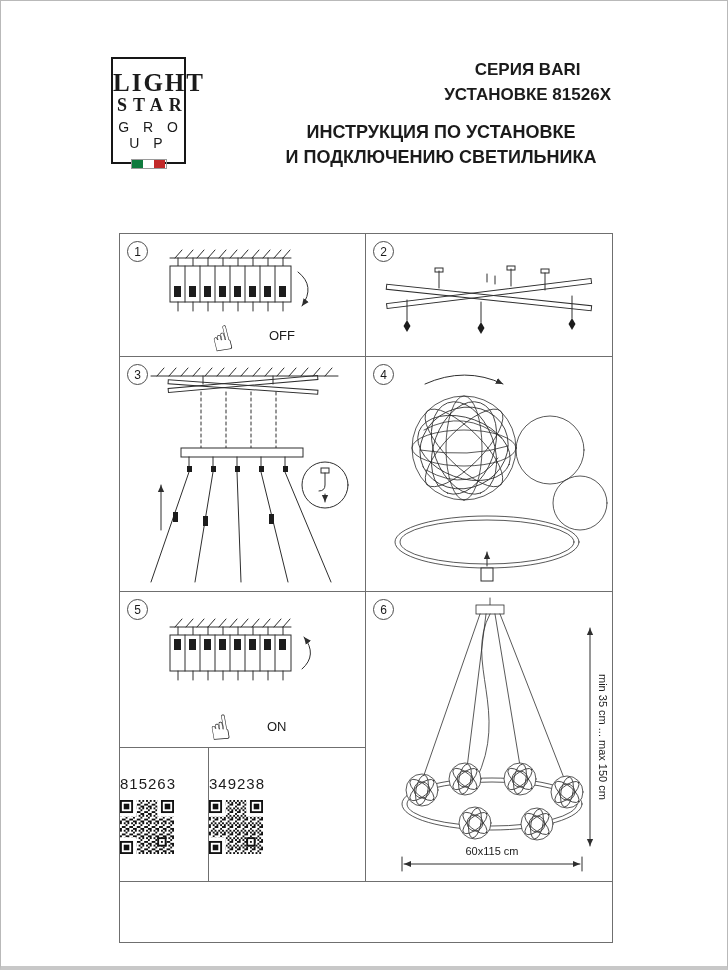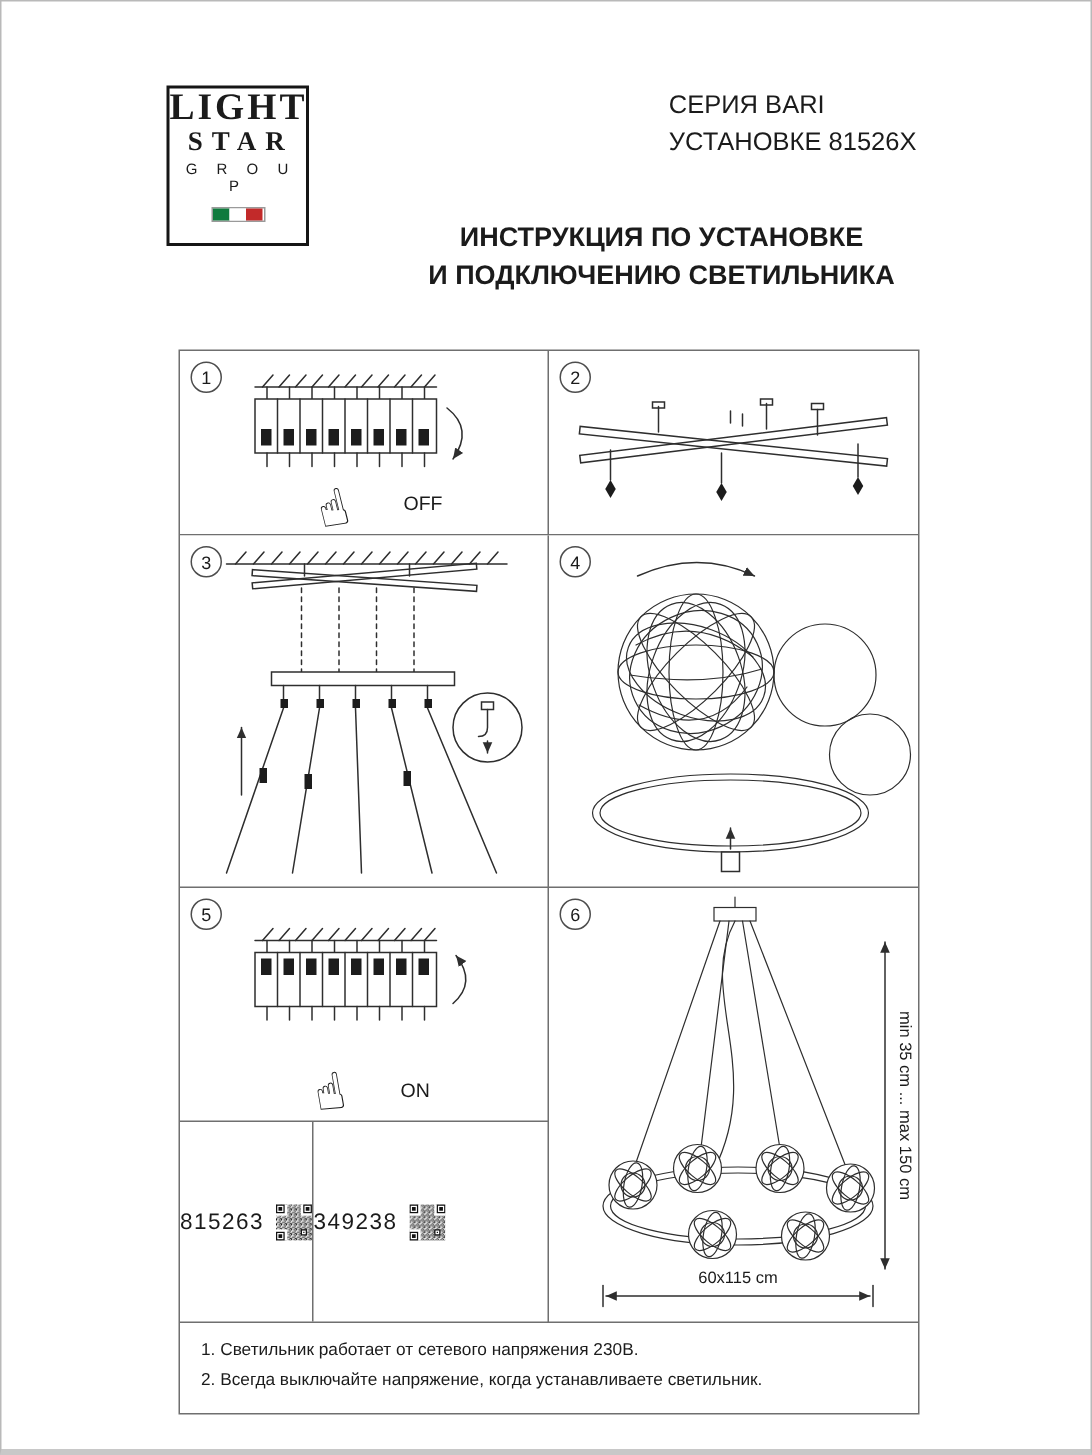--- a/index.html
+++ b/index.html
@@ -2,33 +2,33 @@
 <html><head>
 <meta charset="utf-8">
 <style>
   * { margin:0; padding:0; box-sizing:border-box; }
   html,body { background:#e9e9e9; }
   body { font-family:"Liberation Sans", sans-serif; color:#1b1b1b; }
   .page { position:relative; width:728px; height:970px; background:#fff;
           border:1px solid #b9b9b9; border-bottom:4px solid #c8c8c8; overflow:hidden; }
 
   
-  .logo-box { position:absolute; left:110px; top:56px; width:95px; height:107px;
-              border:2px solid #161616; text-align:center; background:#fff; }
+  .logo-box { position:absolute; left:110px; top:56px; width:75px; height:107px;
+              border:2px solid #161616; text-align:center; padding-top:11px; background:#fff; }
   .logo-light { font-family:"Liberation Serif", serif; font-weight:bold; font-size:25px;
                 letter-spacing:2px; line-height:1.02; }
   .logo-star  { font-family:"Liberation Serif", serif; font-weight:bold; font-size:18px;
                 letter-spacing:6px; line-height:1.02; text-indent:4px; }
-  .logo-group { font-size:10px; letter-spacing:5px; margin-top:5px; text-indent:4px; }
+  .logo-group { font-size:14px; letter-spacing:5px; margin-top:5px; text-indent:4px; }
   .flag { width:36px; height:10px; margin:8px auto 0; display:flex; border:1px solid #9a9a9a; }
   .flag i { flex:1; display:block; }
 
-  .series-block { position:absolute; right:116px; top:57px; text-align:left;
-                  font-weight:normal; font-size:17px; line-height:1.45; }
-  .instr-block  { position:absolute; left:266px; top:145px; width:348px; text-align:center;
+  .series-block { position:absolute; right:116px; top:57px; text-align:center;
+                  font-weight:bold; font-size:17px; line-height:1.45; }
+  .instr-block  { position:absolute; left:266px; top:119px; width:348px; text-align:center;
                   font-weight:bold; font-size:18px; line-height:1.4; }
 
   
   .steps-table { position:absolute; left:118px; top:232px; width:494px; height:710px;
                  border:1px solid #6f6f6f; display:grid;
                  grid-template-columns:246px 246px;
                  grid-template-rows:123px 235px 156px 134px 60px; background:#fff; }
   .cell { position:relative; display:flex; align-items:center; justify-content:center; background:#fff; }
   .br { border-right:1px solid #6f6f6f; }
   .bb { border-bottom:1px solid #6f6f6f; }
@@ -42,21 +42,21 @@
 
   svg.diagram { display:block; }
   .ln { stroke:#2e2e2e; stroke-width:1; fill:none; stroke-linecap:round; }
   .thin { stroke-width:0.8; }
   text.lbl { font-size:13px; fill:#1b1b1b; }
   text.dim { font-size:11px; fill:#1b1b1b; }
   .hand { fill:#1b1b1b; font-family:"DejaVu Sans", sans-serif; }
 
   
   .qr-pair { display:flex; width:100%; height:100%; align-items:stretch; }
-  .qr-half { width:88px; display:flex; align-items:center;
+  .qr-half { width:88px; display:flex; flex-direction:column; 
              justify-content:center; gap:8px; }
   .qr-divider { width:1px; background:#6f6f6f; }
   .code-label { font-size:15px; letter-spacing:1px; }
   svg.qr { width:54px; height:54px; }
 
   
   .vdim { position:absolute; right:3px; top:26px; display:flex; align-items:center; gap:1px; z-index:2; }
   .vtext { writing-mode:vertical-rl; font-size:11px; white-space:nowrap; }
 </style>
 </head>
@@ -364,19 +364,15 @@
               <rect x="1" y="23" width="5" height="5" fill="#fff"></rect>
               <rect x="2" y="24" width="3" height="3" fill="#111"></rect>
             <rect x="20" y="20" width="5" height="5" fill="#111"></rect>
               <rect x="21" y="21" width="3" height="3" fill="#fff"></rect>
               <rect x="22" y="22" width="1" height="1" fill="#111"></rect>
           </svg>
         </div>
       </div>
     </div>
 
-    <div class="footer-cell">
-      <div>1. Светильник работает от сетевого напряжения 230В.</div>
-      <div>2. Всегда выключайте напряжение, когда устанавливаете светильник.</div>
-    </div>
 
   </div>
 </div>
 
 </body></html>

